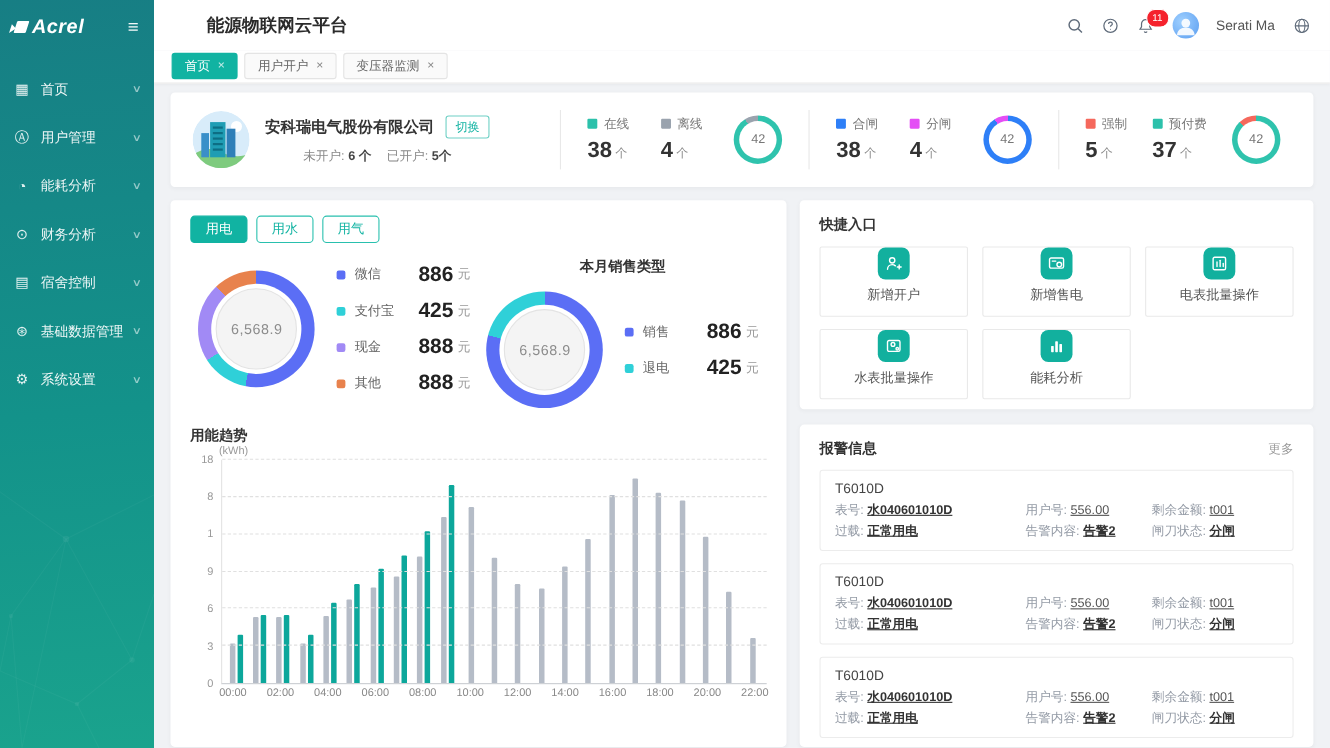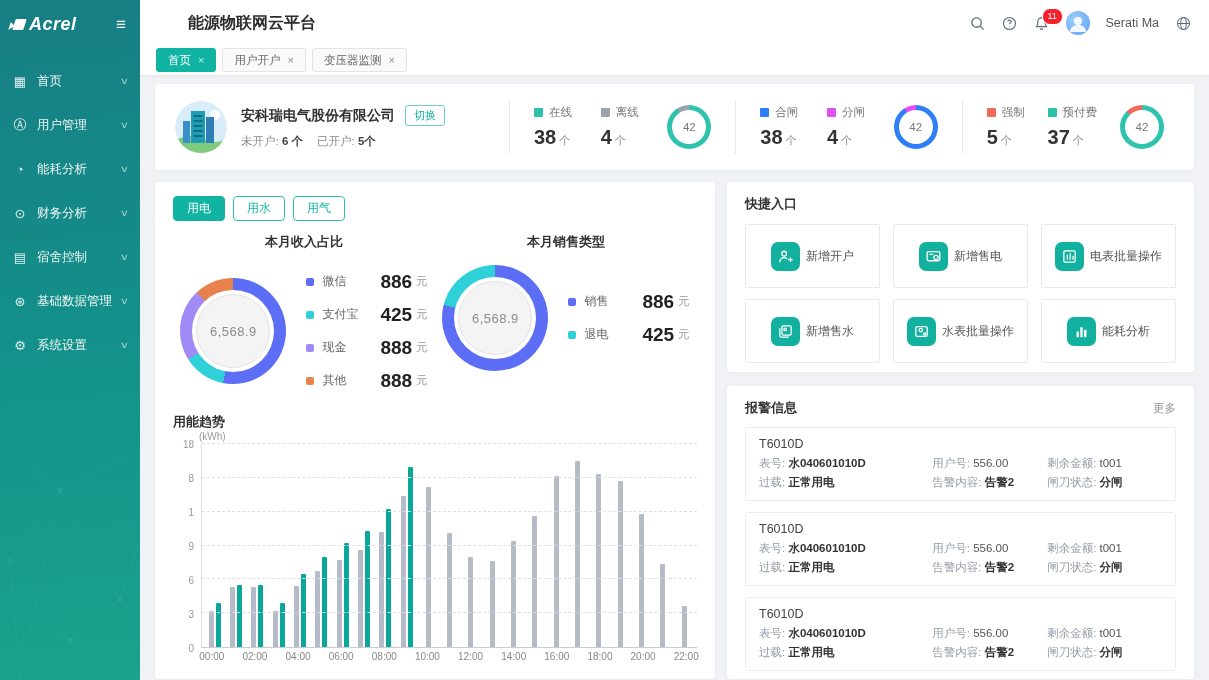--- a/index.html
+++ b/index.html
@@ -41,21 +41,21 @@
   .content { flex:1; padding:8px 15px 0 15px; overflow:hidden; }
   .card { background:#fff; border-radius:4px; box-shadow:0 1px 4px rgba(0,0,0,.04); }
 
   
   .stats-card { height:86px; display:flex; align-items:center; padding:0 20px; }
   .company { display:flex; align-items:center; gap:14px; width:320px; flex-shrink:0; }
   .building-avatar { width:52px; height:52px; border-radius:50%; overflow:hidden; flex-shrink:0; }
   .company-line1 { display:flex; align-items:center; gap:10px; }
   .company-name { font-size:14px; font-weight:bold; color:#333; white-space:nowrap; }
   .switch-btn { font-size:11px; color:#11b3a2; border:1px solid #6fd0c5; border-radius:3px; padding:2px 8px; cursor:pointer; background:#fff; white-space:nowrap; }
-  .company-line2 { margin-top:8px; font-size:11.5px; color:#888; display:flex; gap:14px; }
+  .company-line2 { margin-top:8px; font-size:11.5px; color:#888; display:flex; gap:14px;justify-content:center; }
   .company-line2 b { color:#444; font-weight:bold; }
   .vdiv { width:1px; height:54px; background:#e8e8e8; margin:0 14px; flex-shrink:0; }
   .stat-group { flex:1; display:flex; align-items:center; justify-content:space-between; padding:0 10px; min-width:0; }
   .stat-top { display:flex; align-items:center; gap:6px; font-size:11.5px; color:#777; white-space:nowrap; }
   .sq { width:9px; height:9px; border-radius:1px; flex-shrink:0; }
   .stat-num { margin-top:6px; font-size:20px; font-weight:bold; color:#333; }
   .stat-num .unit { font-size:11px; color:#888; font-weight:normal; margin-left:3px; }
   .donut-sm { width:44px; height:44px; border-radius:50%; position:relative; flex-shrink:0; }
   .donut-sm .hole { position:absolute; inset:5px; background:#fff; border-radius:50%; display:flex; align-items:center; justify-content:center; font-size:11.5px; color:#777; }
 
@@ -97,34 +97,34 @@
   .bars { position:absolute; inset:0; display:flex; align-items:flex-end; padding:0 2px; }
   .slot { flex:1; display:flex; justify-content:center; align-items:flex-end; gap:2px; height:100%; }
   .bar { width:5px; border-radius:1px 1px 0 0; }
   .x-axis { position:relative; height:16px; margin-left:28px; margin-top:3px; }
   .x-tick { position:absolute; transform:translateX(-50%); font-size:10px; color:#888; white-space:nowrap; }
 
   
   .quick-card { height:190px; padding:13px 18px; flex-shrink:0; }
   .panel-title { font-size:13px; font-weight:bold; color:#333; }
   .q-grid { display:grid; grid-template-columns:repeat(3,1fr); gap:11px 13px; margin-top:11px; }
-  .q-btn { border:1px solid #e9e9e9; border-radius:2px; height:64px; display:flex; flex-direction:row; align-items:center; justify-content:center; gap:6px; font-size:12px; color:#555; cursor:pointer; background:#fff; }
+  .q-btn { border:1px solid #e9e9e9; border-radius:2px; height:64px; display:flex; flex-direction:column; align-items:center; gap:6px; font-size:12px; color:#555; cursor:pointer; background:#fff; }
   .q-icon { width:29px; height:29px; border-radius:7px; background:#12b09e; display:flex; align-items:center; justify-content:center; }
 
   
   .alarm-card { flex:1; padding:13px 18px 0 18px; overflow:hidden; display:flex; flex-direction:column; }
   .alarm-head { display:flex; align-items:center; justify-content:space-between; }
   .more-link { font-size:11.5px; color:#999; cursor:pointer; }
   .alarm-list { margin-top:10px; display:flex; flex-direction:column; gap:11px; }
   .alarm-item { border:1px solid #ececec; border-radius:3px; padding:9px 13px 10px 13px; }
   .alarm-device { font-size:12.5px; color:#444; margin-bottom:5px; }
   .alarm-grid { display:grid; grid-template-columns:43% 28.5% 28.5%; row-gap:4px; font-size:11.5px; }
   .al-cell { white-space:nowrap; overflow:hidden; }
   .al-label { color:#939aa5; }
-  .al-val { color:#333; font-weight:bold; }
+  .al-val { color:#333; font-weight:bold;text-decoration:underline; }
   .al-val.plain { font-weight:normal; color:#555; }
 </style>
 </head>
 <body>
 
 <div class="app">
 
   <aside class="sidebar">
     <svg class="sb-pattern" viewBox="0 0 140 300">
       <g stroke="rgba(255,255,255,0.07)" stroke-width="1" fill="none">
@@ -352,21 +352,20 @@
         <div class="card left-card">
           <div class="toggles">
             <button class="toggle active">用电</button>
             <button class="toggle">用水</button>
             <button class="toggle">用气</button>
           </div>
 
           <div class="donut-row">
 
             <div class="donut-group">
-              <div class="dg-title">本月收入占比</div>
               <div class="dg-body">
                 <div class="donut-lg" style="background: conic-gradient(rgb(91, 110, 245) 0%, rgb(91, 110, 245) 53%, rgb(47, 208, 216) 53%, rgb(47, 208, 216) 66%, rgb(161, 138, 245) 66%, rgb(161, 138, 245) 88%, rgb(232, 130, 77) 88%, rgb(232, 130, 77) 100%);">
                   <span class="hole"></span>
                   <span class="hole2">6,568.9</span>
                 </div>
                 <div class="lg-col">
                   <div class="lg-item">
                     <span class="lg-dot" style="background: rgb(91, 110, 245);"></span>
                     <span class="lg-label">微信</span>
                     <span class="lg-val">886</span>
@@ -572,30 +571,20 @@
                       <line x1="9" y1="16" x2="9" y2="10"></line>
                       <line x1="13" y1="16" x2="13" y2="8"></line>
                       <line x1="17" y1="16" x2="17" y2="12"></line>
                     </svg>
                 </span>
                 <span>电表批量操作</span>
               </div>
               <div class="q-btn">
                 <span class="q-icon">
                   <svg width="17" height="17" viewBox="0 0 24 24" fill="none" stroke="#fff" stroke-width="1.8" stroke-linecap="round">
-                      <rect x="7" y="4" width="13" height="13" rx="2"></rect>
-                      <path d="M4 8v10a2 2 0 0 0 2 2h10"></path>
-                      <circle cx="11.5" cy="9" r="1.8"></circle>
-                    </svg>
-                </span>
-                <span>新增售水</span>
-              </div>
-              <div class="q-btn">
-                <span class="q-icon">
-                  <svg width="17" height="17" viewBox="0 0 24 24" fill="none" stroke="#fff" stroke-width="1.8" stroke-linecap="round">
                       <rect x="4" y="5" width="16" height="14" rx="2"></rect>
                       <circle cx="11" cy="10" r="2.4"></circle>
                       <circle cx="16.5" cy="15.5" r="1.6"></circle>
                     </svg>
                 </span>
                 <span>水表批量操作</span>
               </div>
               <div class="q-btn">
                 <span class="q-icon">
                   <svg width="17" height="17" viewBox="0 0 24 24" fill="#fff">

